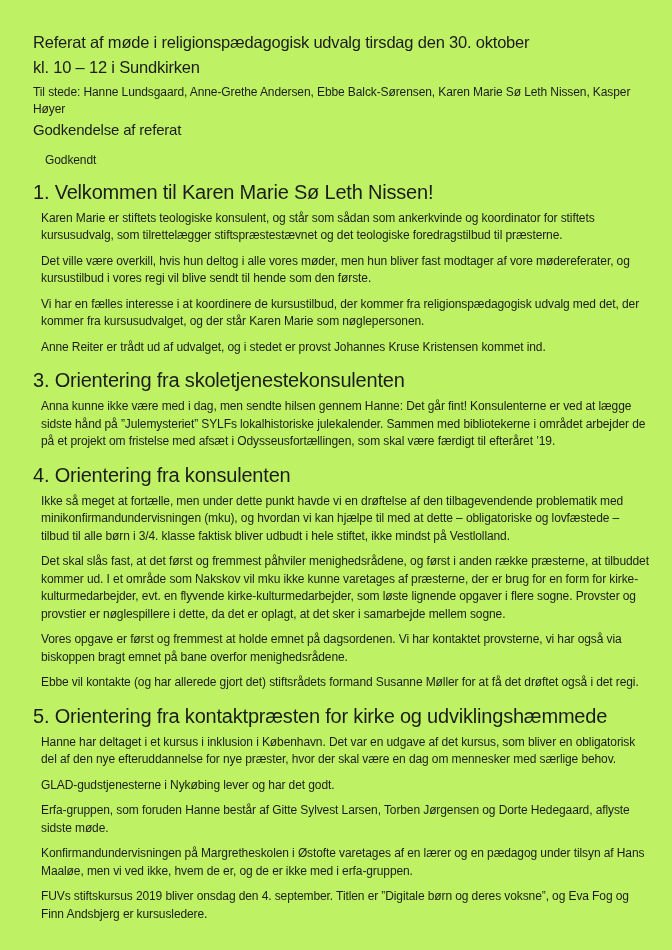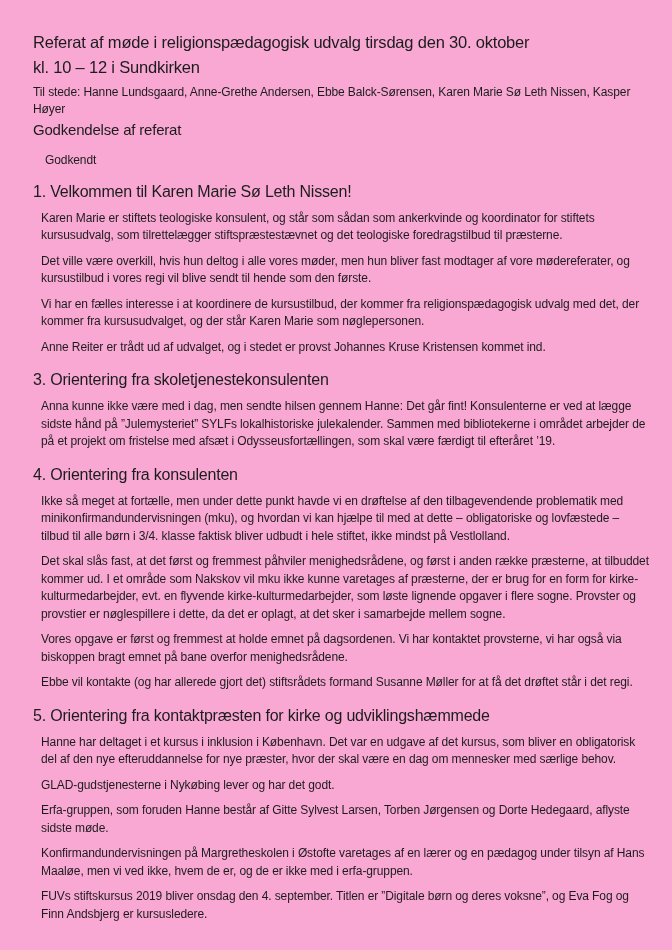--- a/index.html
+++ b/index.html
@@ -12,21 +12,21 @@
     min-height: 950px;
     color: #1c1c1c;
     font-family: "Liberation Sans", sans-serif;
     -webkit-font-smoothing: antialiased;
   }
   .page {
     box-sizing: border-box;
     width: 672px;
     min-height: 950px;
     padding: 30px 14px 20px 33px;
-    background: #f9a8d4;
+    background: #bef264;
   }
   .doc-title {
     font-size: 16.5px;
     line-height: 25px;
     font-weight: 400;
     letter-spacing: -0.2px;
     margin: 0;
   }
   .attendees {
     font-size: 12px;
@@ -41,21 +41,21 @@
     letter-spacing: -0.2px;
     margin: 2px 0 0 0;
   }
   .plain {
     font-size: 12px;
     line-height: 17.5px;
     letter-spacing: -0.1px;
     margin: 12px;
   }
   .section-heading {
-    font-size: 16px;
+    font-size: 20px;
     line-height: 20px;
     font-weight: 400;
     letter-spacing: -0.2px;
     margin: 14px 0 3px 0;
   }
   .section.first .section-heading {
     margin-top: 2px;
   }
   .section p {
     font-size: 12px;
@@ -93,21 +93,21 @@
   <div class="section">
     <h2 class="section-heading">3. Orientering fra skoletjenestekonsulenten</h2>
     <p>Anna kunne ikke være med i dag, men sendte hilsen gennem Hanne: Det går fint! Konsulenterne er ved at lægge sidste hånd på ”Julemysteriet” SYLFs lokalhistoriske julekalender. Sammen med bibliotekerne i området arbejder de på et projekt om fristelse med afsæt i Odysseusfortællingen, som skal være færdigt til efteråret ’19.</p>
   </div>
 
   <div class="section">
     <h2 class="section-heading">4. Orientering fra konsulenten</h2>
     <p>Ikke så meget at fortælle, men under dette punkt havde vi en drøftelse af den tilbagevendende problematik med minikonfirmandundervisningen (mku), og hvordan vi kan hjælpe til med at dette – obligatoriske og lovfæstede – tilbud til alle børn i 3/4. klasse faktisk bliver udbudt i hele stiftet, ikke mindst på Vestlolland.</p>
     <p>Det skal slås fast, at det først og fremmest påhviler menighedsrådene, og først i anden række præsterne, at tilbuddet kommer ud. I et område som Nakskov vil mku ikke kunne varetages af præsterne, der er brug for en form for kirke-kulturmedarbejder, evt. en flyvende kirke-kulturmedarbejder, som løste lignende opgaver i flere sogne.  Provster og provstier er nøglespillere i dette, da det er oplagt, at det sker i samarbejde mellem sogne.</p>
     <p>Vores opgave er først og fremmest at holde emnet på dagsordenen. Vi har kontaktet provsterne, vi har også via biskoppen bragt emnet på bane overfor menighedsrådene.</p>
-    <p>Ebbe vil kontakte (og har allerede gjort det) stiftsrådets formand Susanne Møller for at få det drøftet står i det regi.</p>
+    <p>Ebbe vil kontakte (og har allerede gjort det) stiftsrådets formand Susanne Møller for at få det drøftet også i det regi.</p>
   </div>
 
   <div class="section">
     <h2 class="section-heading">5. Orientering fra kontaktpræsten for kirke og udviklingshæmmede</h2>
     <p>Hanne har deltaget i et kursus i inklusion i København. Det var en udgave af det kursus, som bliver en obligatorisk del af den nye efteruddannelse for nye præster, hvor der skal være en dag om mennesker med særlige behov.</p>
     <p>GLAD-gudstjenesterne i Nykøbing lever og har det godt.</p>
     <p>Erfa-gruppen, som foruden Hanne består af Gitte Sylvest Larsen, Torben Jørgensen og Dorte Hedegaard, aflyste sidste møde.</p>
     <p>Konfirmandundervisningen på Margretheskolen i Østofte varetages af en lærer og en pædagog under tilsyn af Hans Maaløe, men vi ved ikke, hvem de er, og de er ikke med i erfa-gruppen.</p>
   </div>
 

